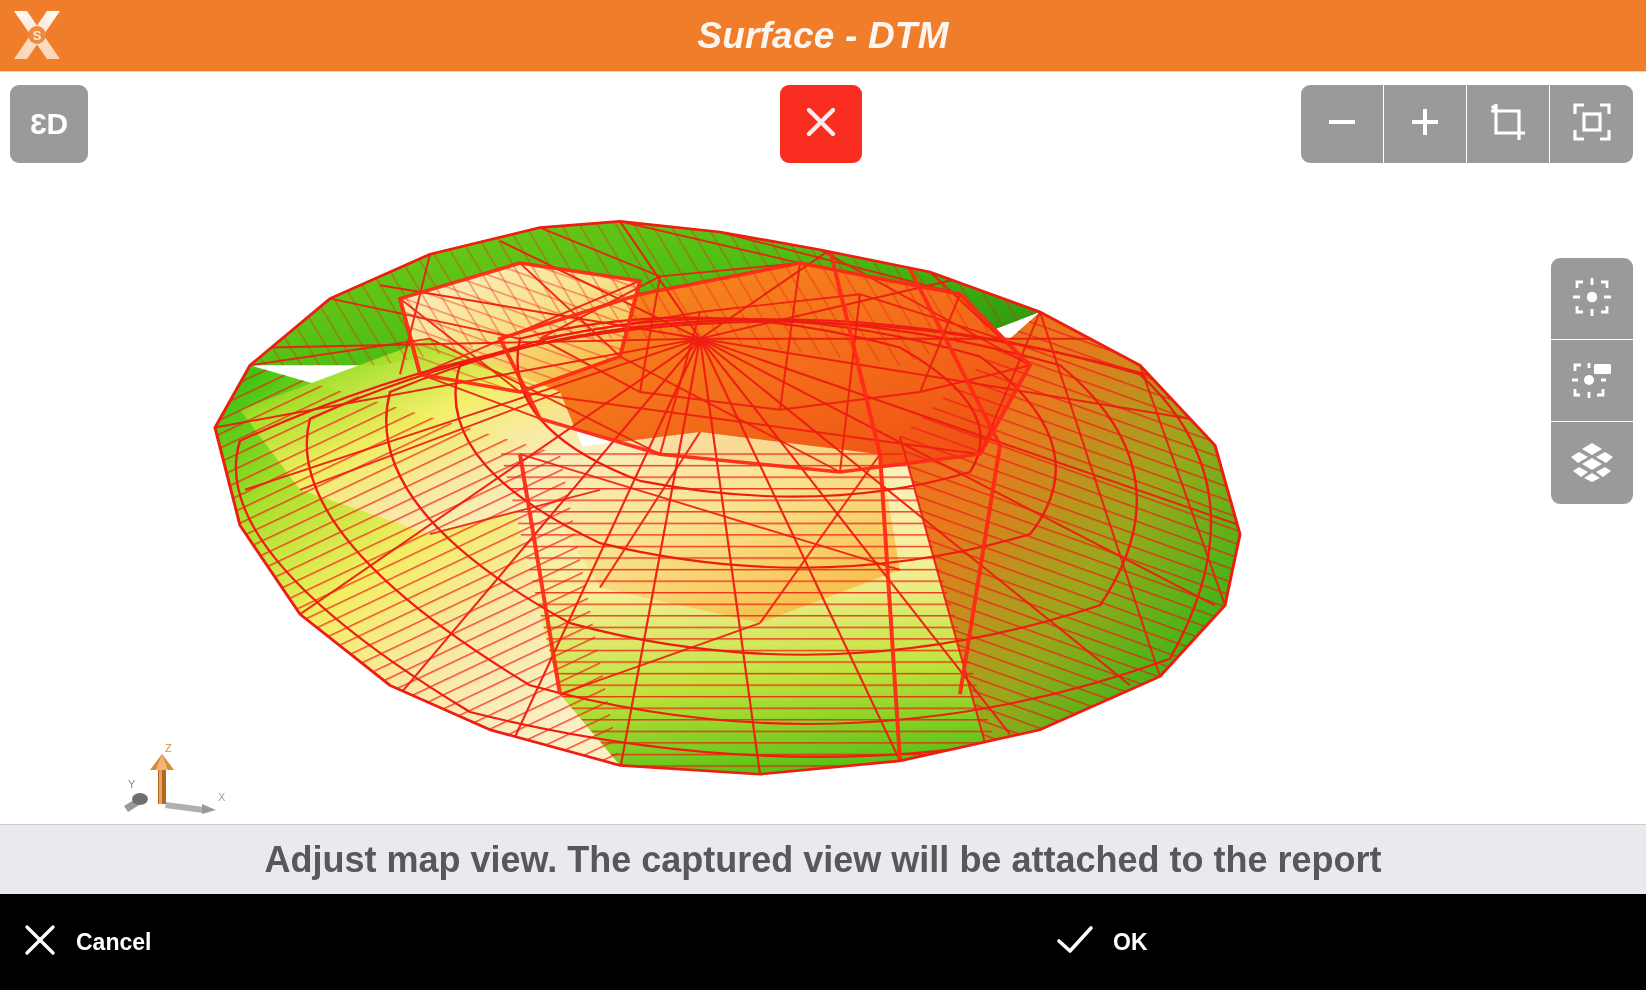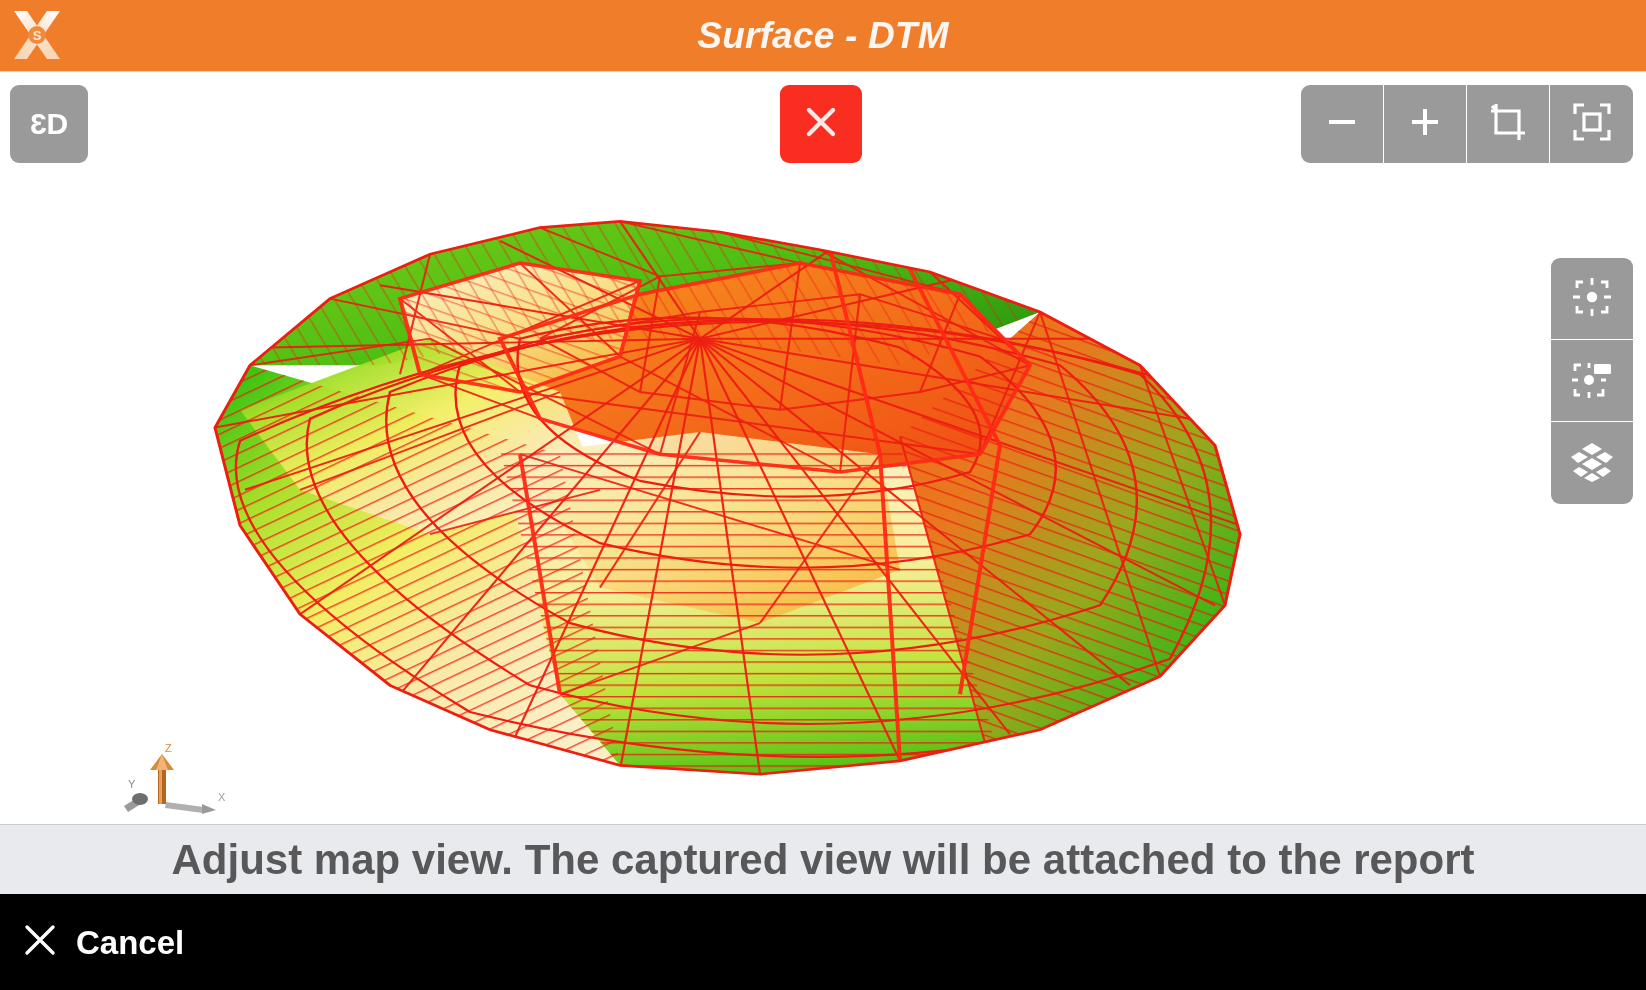--- a/index.html
+++ b/index.html
@@ -143,21 +143,21 @@
   .statusbar {
     flex: 0 0 70px;
     height: 70px;
     background: #e8eaee;
     border-top: 1px solid #c9ccd1;
     display: flex;
     align-items: center;
     justify-content: center;
   }
   .statusbar-text {
-    font-size: 42px;
+    font-size: 36px;
     font-weight: bold;
     color: #58585a;
     line-height: 1;
     user-select: none;
   }
 
   
   .actionbar {
     flex: 0 0 96px;
     height: 96px;
@@ -169,21 +169,21 @@
     top: 0; height: 96px;
     display: flex;
     align-items: center;
     gap: 18px;
     cursor: pointer;
   }
   .action-cancel { left: 22px; }
   .action-ok { left: 1055px; }
   .action-label {
     color: #ffffff;
-    font-size: 33px;
+    font-size: 23px;
     font-weight: bold;
     line-height: 1;
     user-select: none;
   }
 </style>
 </head>
 <body>
 
 <div id="app">
 
@@ -511,15 +511,23 @@
 
   <div class="actionbar">
     <div class="action-btn action-cancel">
       <span>
         <svg width="36" height="36" viewBox="0 0 36 36">
           <path d="M5,5 L31,31 M31,5 L5,31" stroke="#ffffff" stroke-width="3.4" stroke-linecap="round"></path>
         </svg>
       </span>
       <span class="action-label">Cancel</span>
     </div>
+    <div class="action-btn action-ok">
+      <span>
+        <svg width="40" height="36" viewBox="0 0 40 36">
+          <path d="M4,19 L15,29 L36,6" stroke="#ffffff" stroke-width="3.6" fill="none" stroke-linecap="round" stroke-linejoin="round"></path>
+        </svg>
+      </span>
+      <span class="action-label">OK</span>
+    </div>
   </div>
 
 </div>
 
 </body></html>

